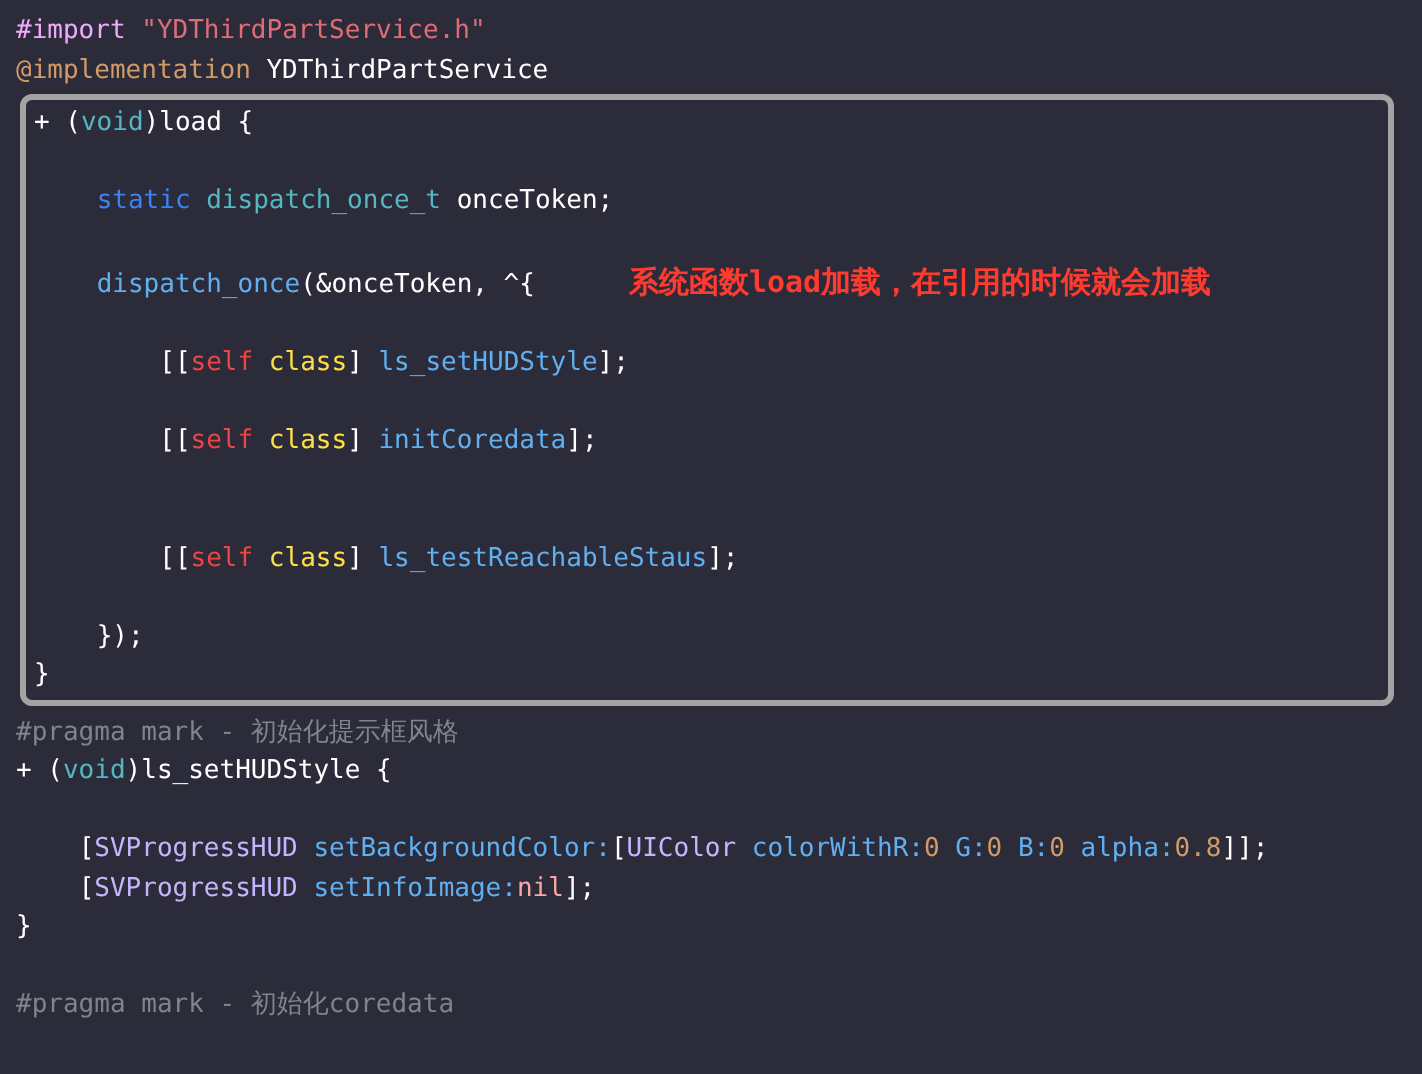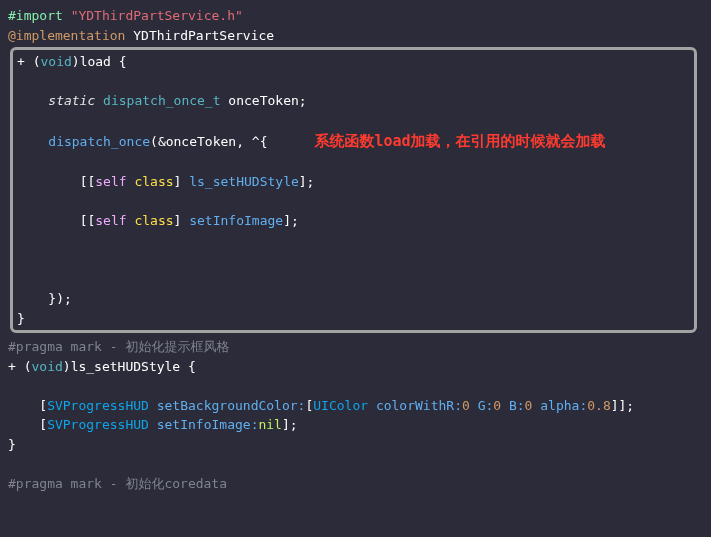--- a/index.html
+++ b/index.html
@@ -14,34 +14,34 @@
     height: 537px;
     overflow: hidden;
   }
   .code-area {
     padding: 6px 8px;
   }
   .line {
     white-space: pre;
     min-height: 19px;
   }
-  .c-directive { color: #86efac; }
+  .c-directive { color: #f0abfc; }
   .c-string   { color: #e06c75; }
   .c-at       { color: #d19a66; }
   .c-type     { color: #56b6c2; }
-  .c-keyword  { color: #e5e5e5; font-style: italic; }
+  .c-keyword  { color: #3b82f6; }
   .c-func     { color: #61afef; margin-top: 25px; }
   .c-ident    { color: #ffffff; }
   .c-punc     { color: #ffffff; }
-  .c-self     { color: #f0abfc; }
+  .c-self     { color: #ef4444; }
   .c-class    { color: #fde047; }
-  .c-cls      { color: #0ea5e9; text-align: right; }
+  .c-cls      { color: #c4b5fd; text-align: right; }
   .c-comment  { color: #7f848e; }
   .c-num      { color: #d19a66; }
-  .c-nil      { color: #bef264; text-align: right; }
+  .c-nil      { color: #fca5a5; text-align: right; }
   .annotation {
     color: #ff3b30;
     font-weight: bold;
     font-size: 15px;
     text-align: center;
   }
   .red-box {
     border: 3px solid #a3a3a3;
     border-radius: 6px;
     margin: 2px 6px 4px 2px;
@@ -68,27 +68,28 @@
 <div class="line"> </div>
 
 <div class="line">    <span class="c-func">dispatch_once</span><span class="c-punc">(&amp;onceToken, ^{</span>      <span class="annotation">系统函数load加载，在引用的时候就会加载</span></div>
 
 <div class="line"> </div>
 
 <div class="line">        <span class="c-punc">[[</span><span class="c-self">self</span> <span class="c-class">class</span><span class="c-punc">]</span> <span class="c-func">ls_setHUDStyle</span><span class="c-punc">];</span></div>
 
 <div class="line"> </div>
 
-<div class="line">        <span class="c-punc">[[</span><span class="c-self">self</span> <span class="c-class">class</span><span class="c-punc">]</span> <span class="c-func">setInfoImage</span><span class="c-punc">];</span></div>
+<div class="line">        <span class="c-punc">[[</span><span class="c-self">self</span> <span class="c-class">class</span><span class="c-punc">]</span> <span class="c-func">initCoredata</span><span class="c-punc">];</span></div>
 
 <div class="line"> </div>
 
 
 <div class="line"> </div>
 
+<div class="line">        <span class="c-punc">[[</span><span class="c-self">self</span> <span class="c-class">class</span><span class="c-punc">]</span> <span class="c-func">ls_testReachableStaus</span><span class="c-punc">];</span></div>
 
 <div class="line"> </div>
 
 <div class="line">    <span class="c-punc">});</span></div>
 
 <div class="line"><span class="c-punc">}</span></div>
 
 </div>
 
 <div class="line"><span class="c-comment">#pragma</span><span class="c-comment"> mark - 初始化提示框风格</span></div>

